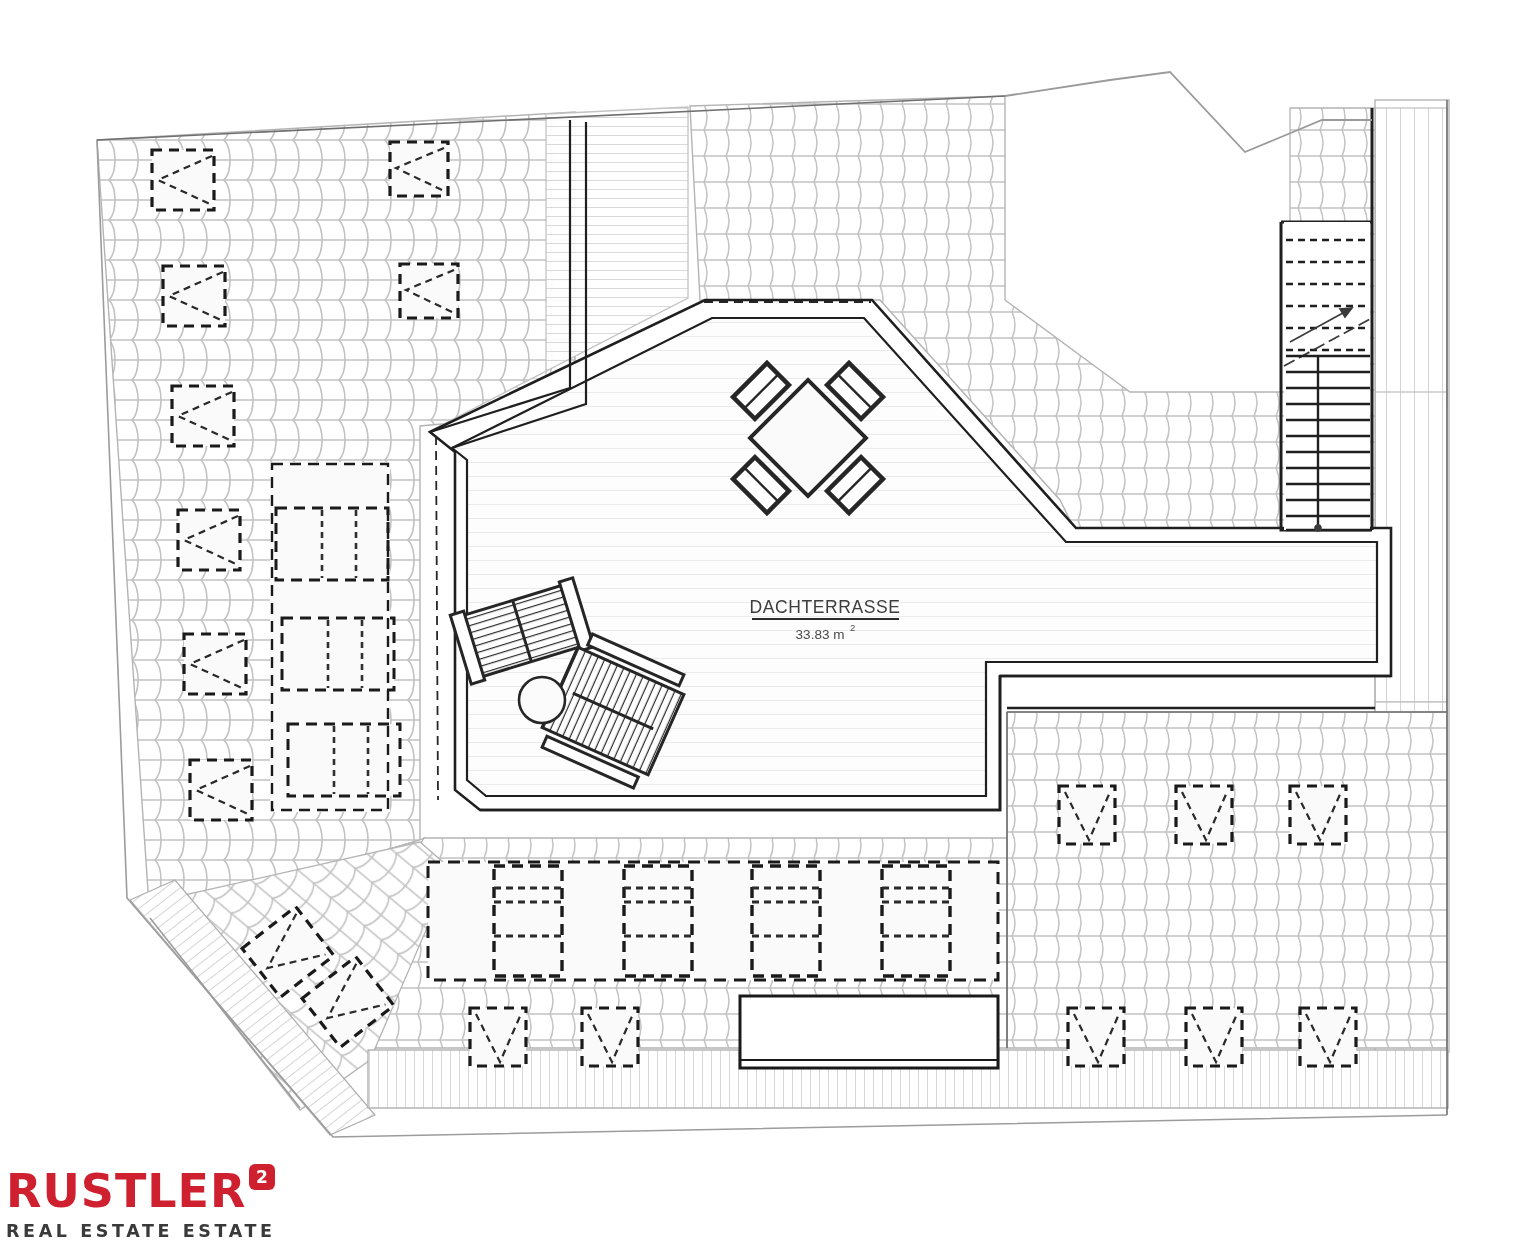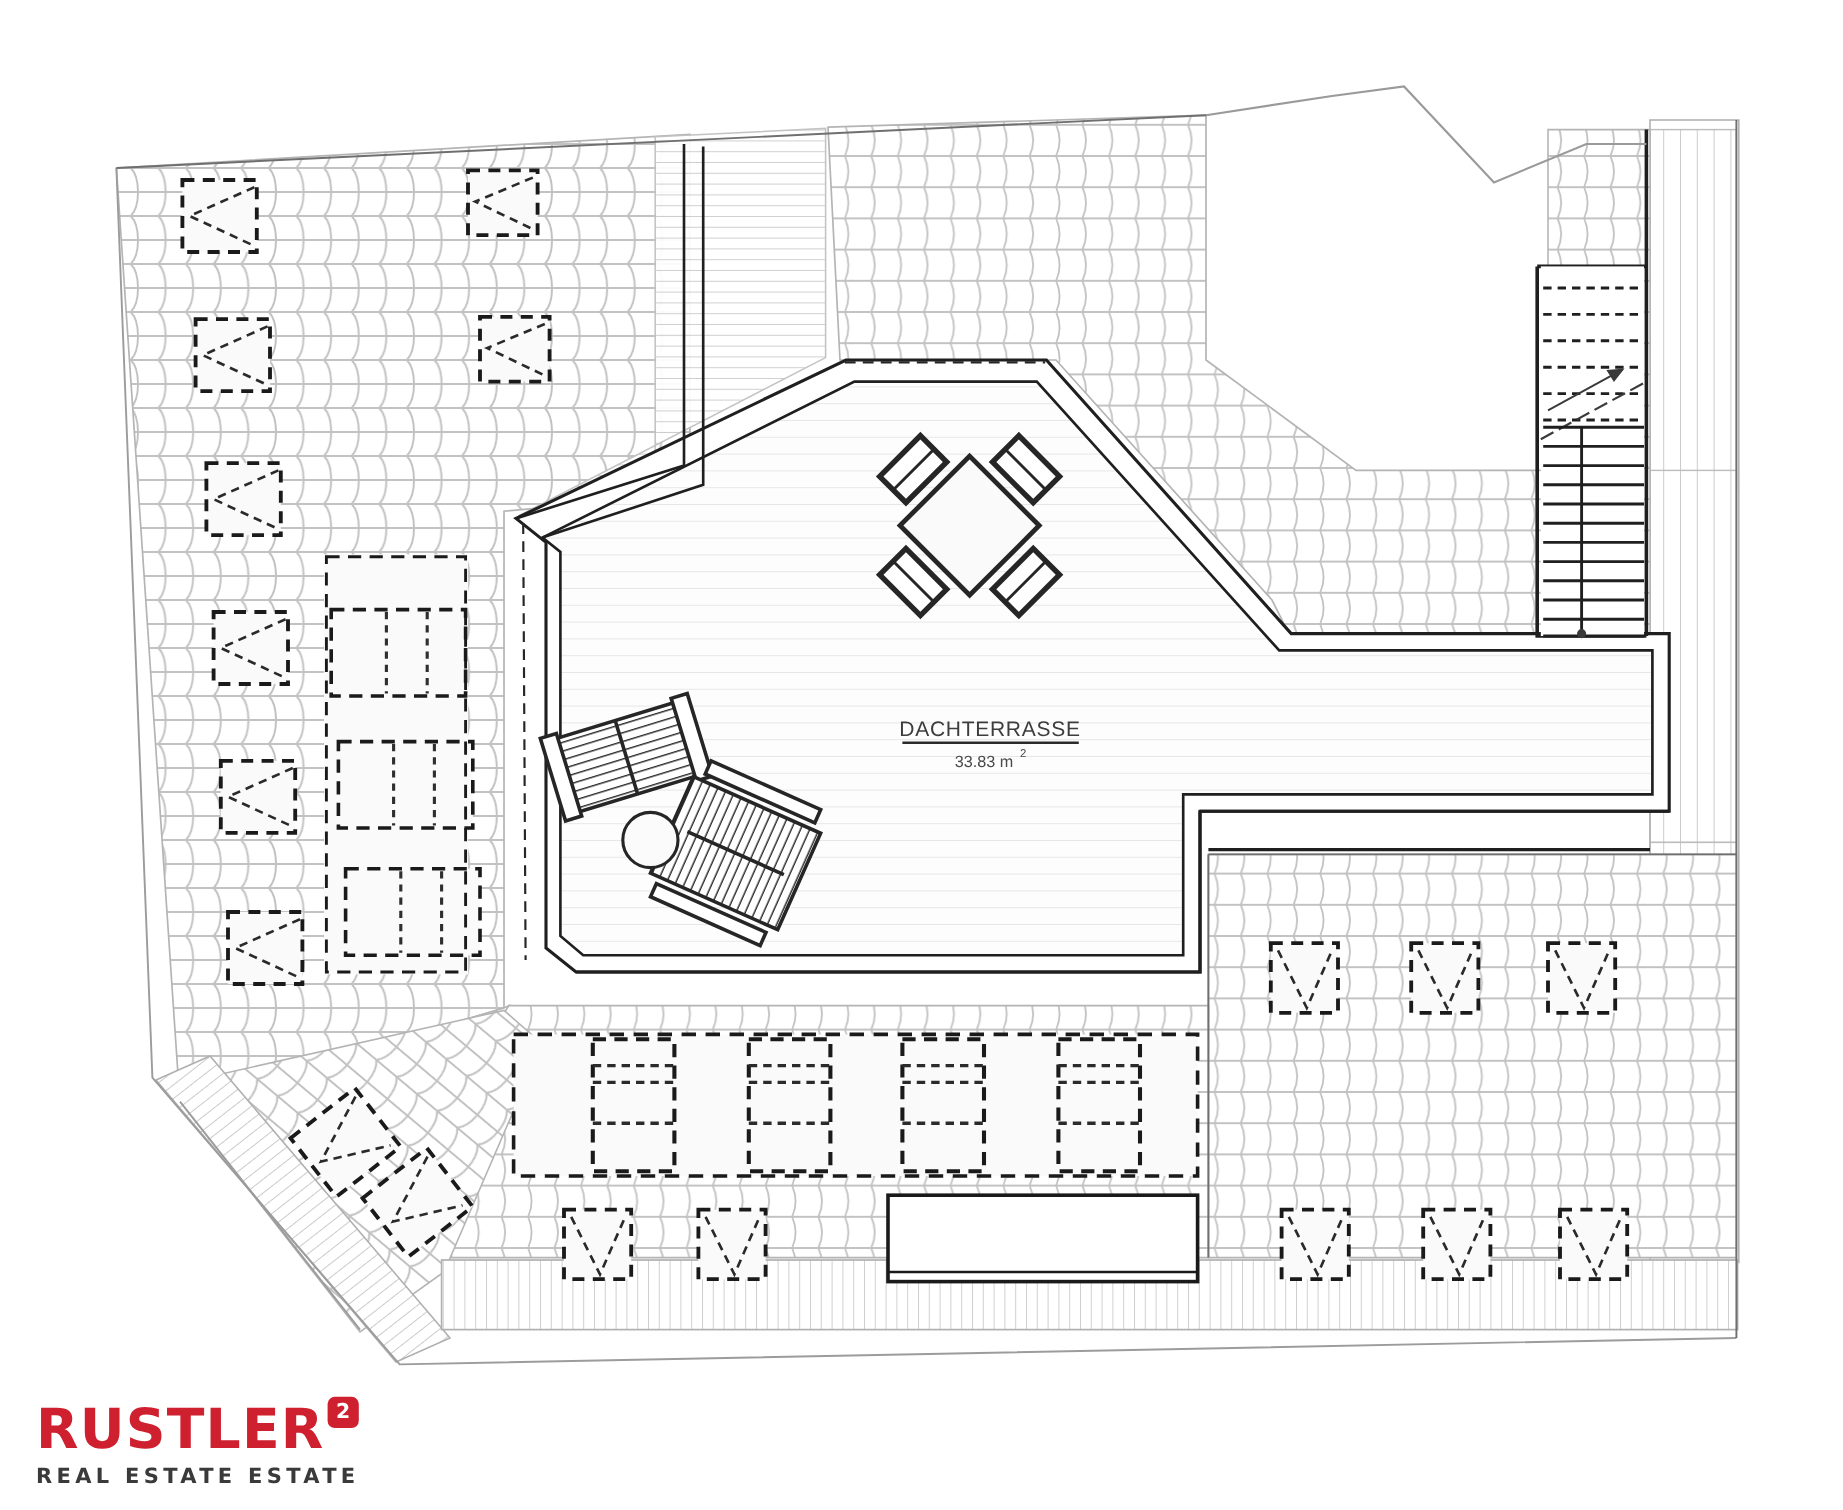--- a/index.html
+++ b/index.html
@@ -1,19 +1,19 @@
 <!DOCTYPE html>
 <html><head>
 <meta charset="utf-8">
 <style>
   html,body{margin:0;padding:0;background:#ffffff;}
   body{width:1536px;height:1258px;position:relative;overflow:hidden;
        font-family:"Liberation Sans",sans-serif;}
   #plan{position:absolute;left:0;top:0;width:1536px;height:1258px;}
-  .logo{position:absolute;left:30px;top:1168px;width:300px;height:80px;}
+  .logo{position:absolute;left:6px;top:1168px;width:300px;height:80px;}
   .logo-main{font-family:"DejaVu Sans",sans-serif;font-weight:bold;font-size:46px;
              letter-spacing:1px;line-height:46px;display:flex;align-items:flex-start;}
   .logo-sup{display:inline-block;width:26px;height:26px;border-radius:6px;
             color:#fff;font-size:17px;font-weight:bold;text-align:center;
             line-height:26px;margin-left:3px;margin-top:-4px;
             font-family:"DejaVu Sans",sans-serif;}
   .logo-sub{font-family:"DejaVu Sans",sans-serif;font-weight:bold;font-size:17.5px;
             letter-spacing:3.6px;margin-top:7px;}
 </style>
 </head>

